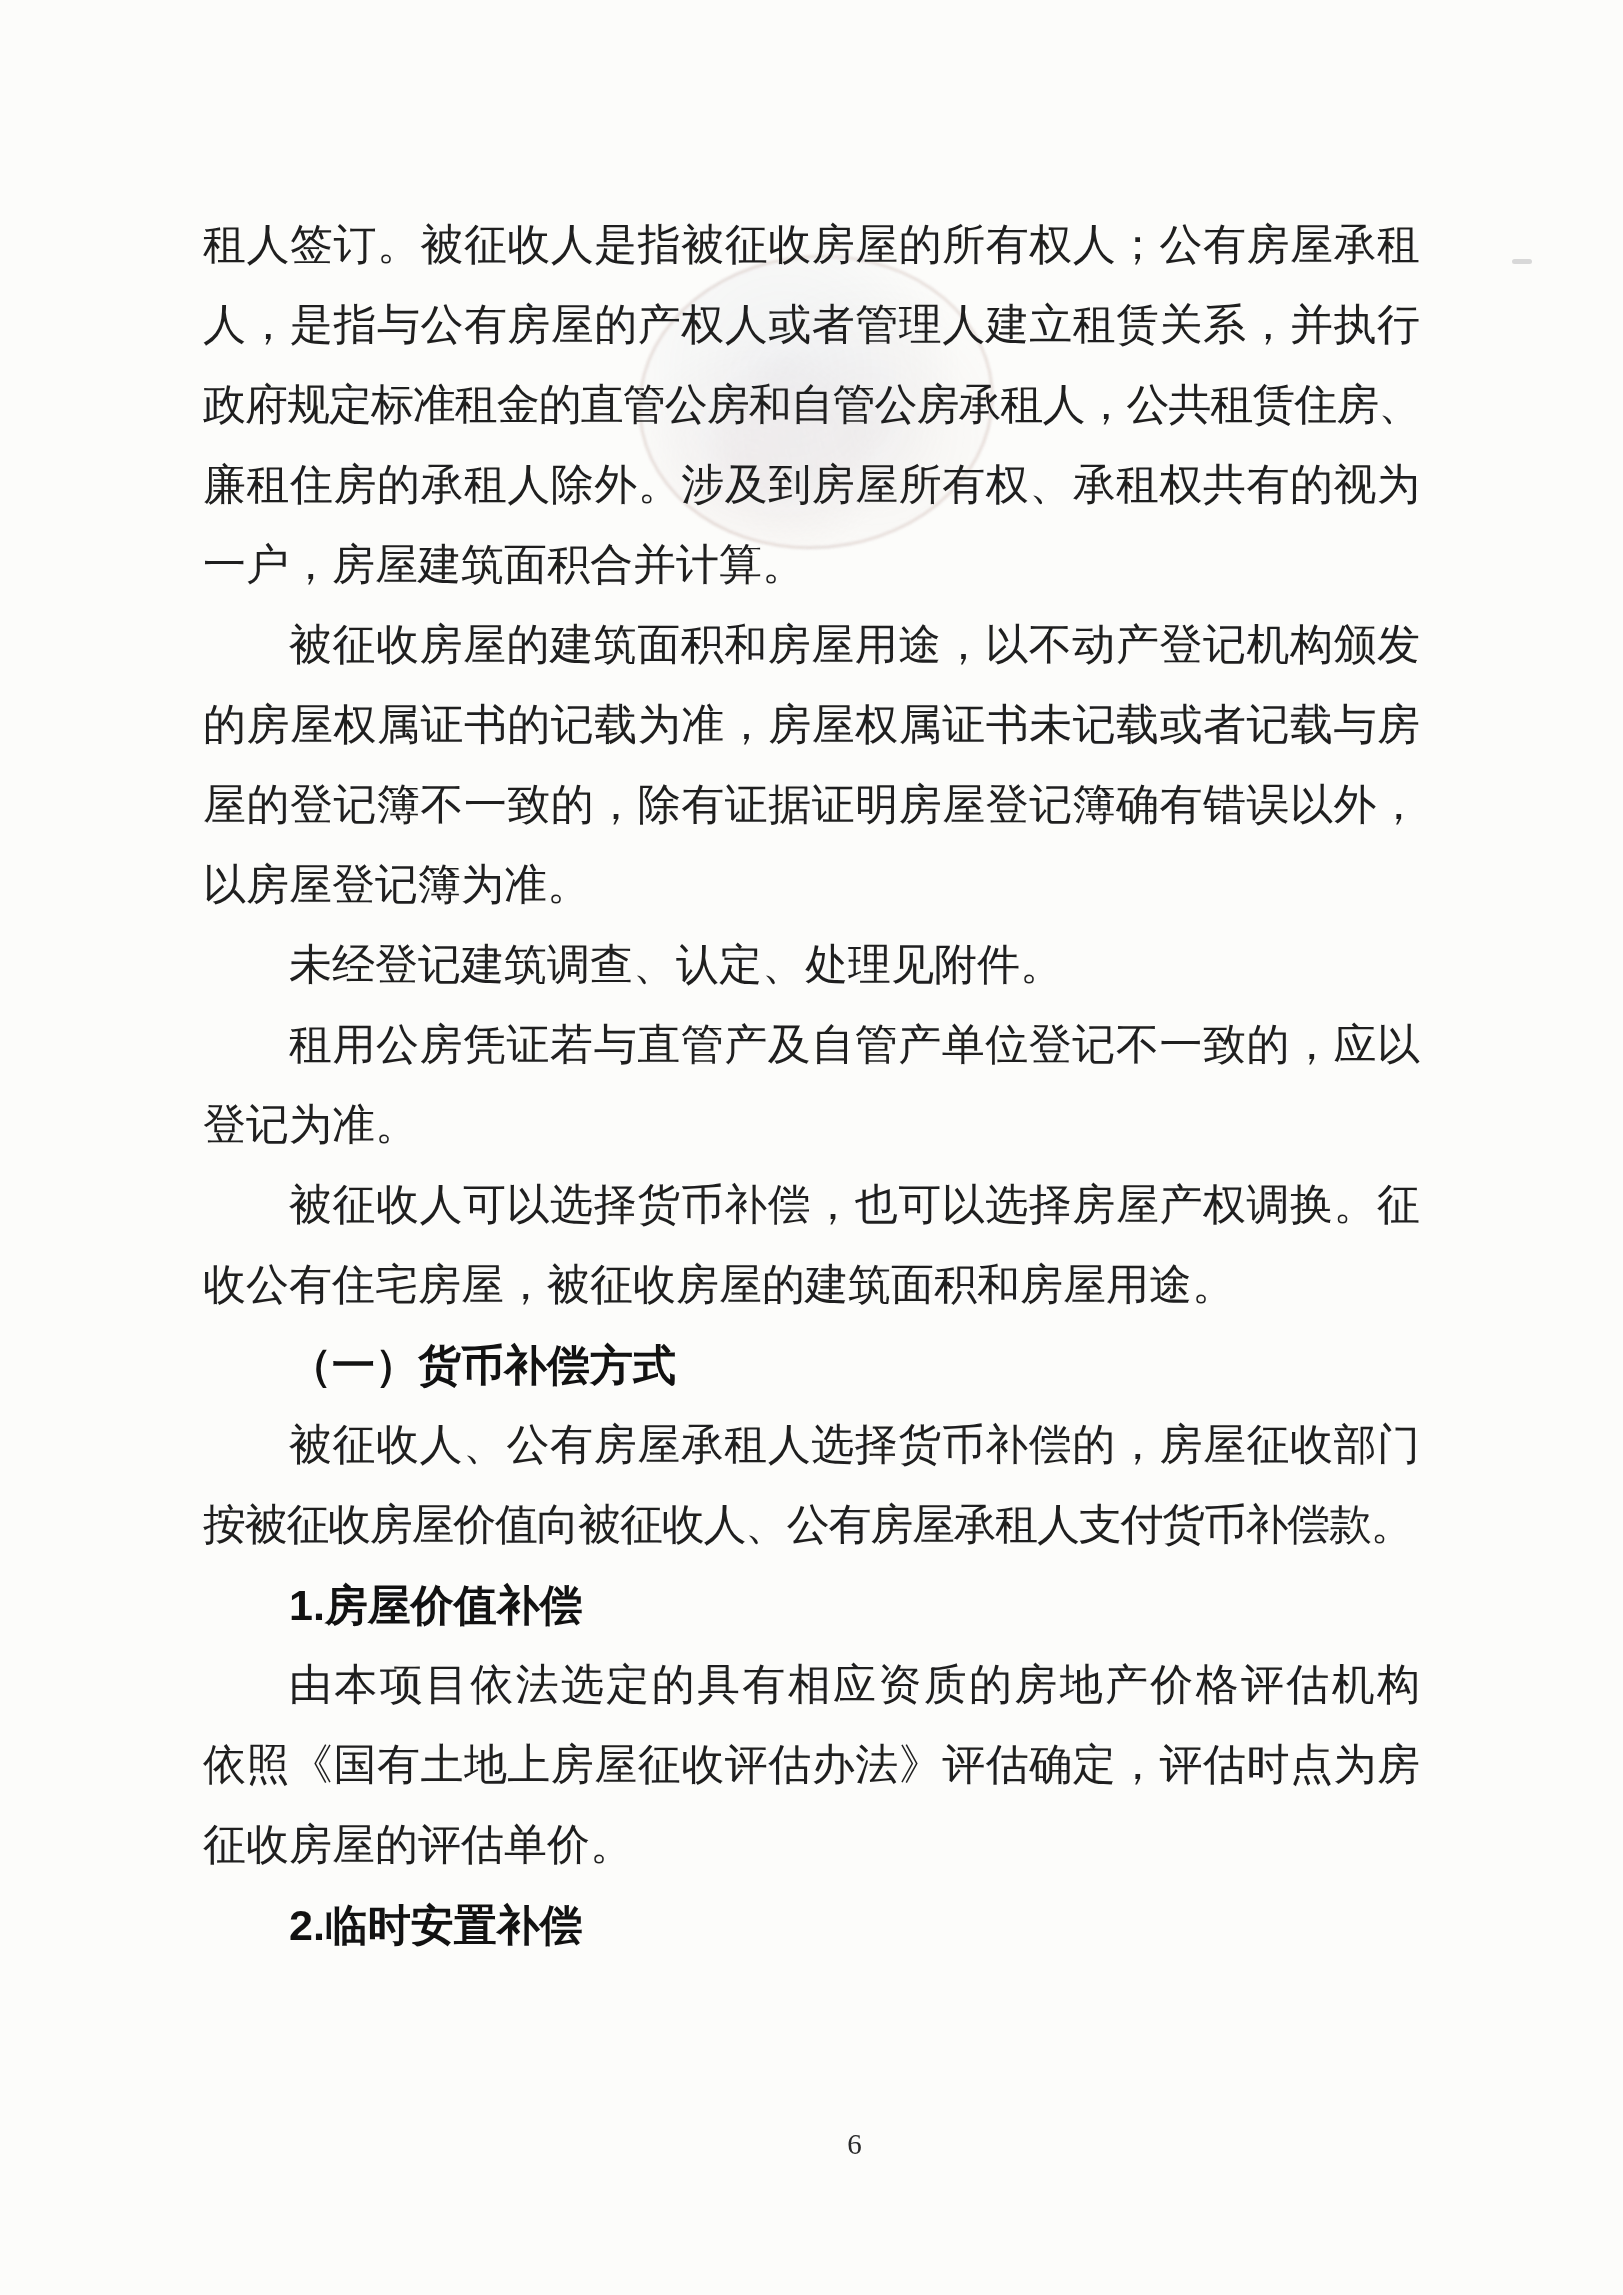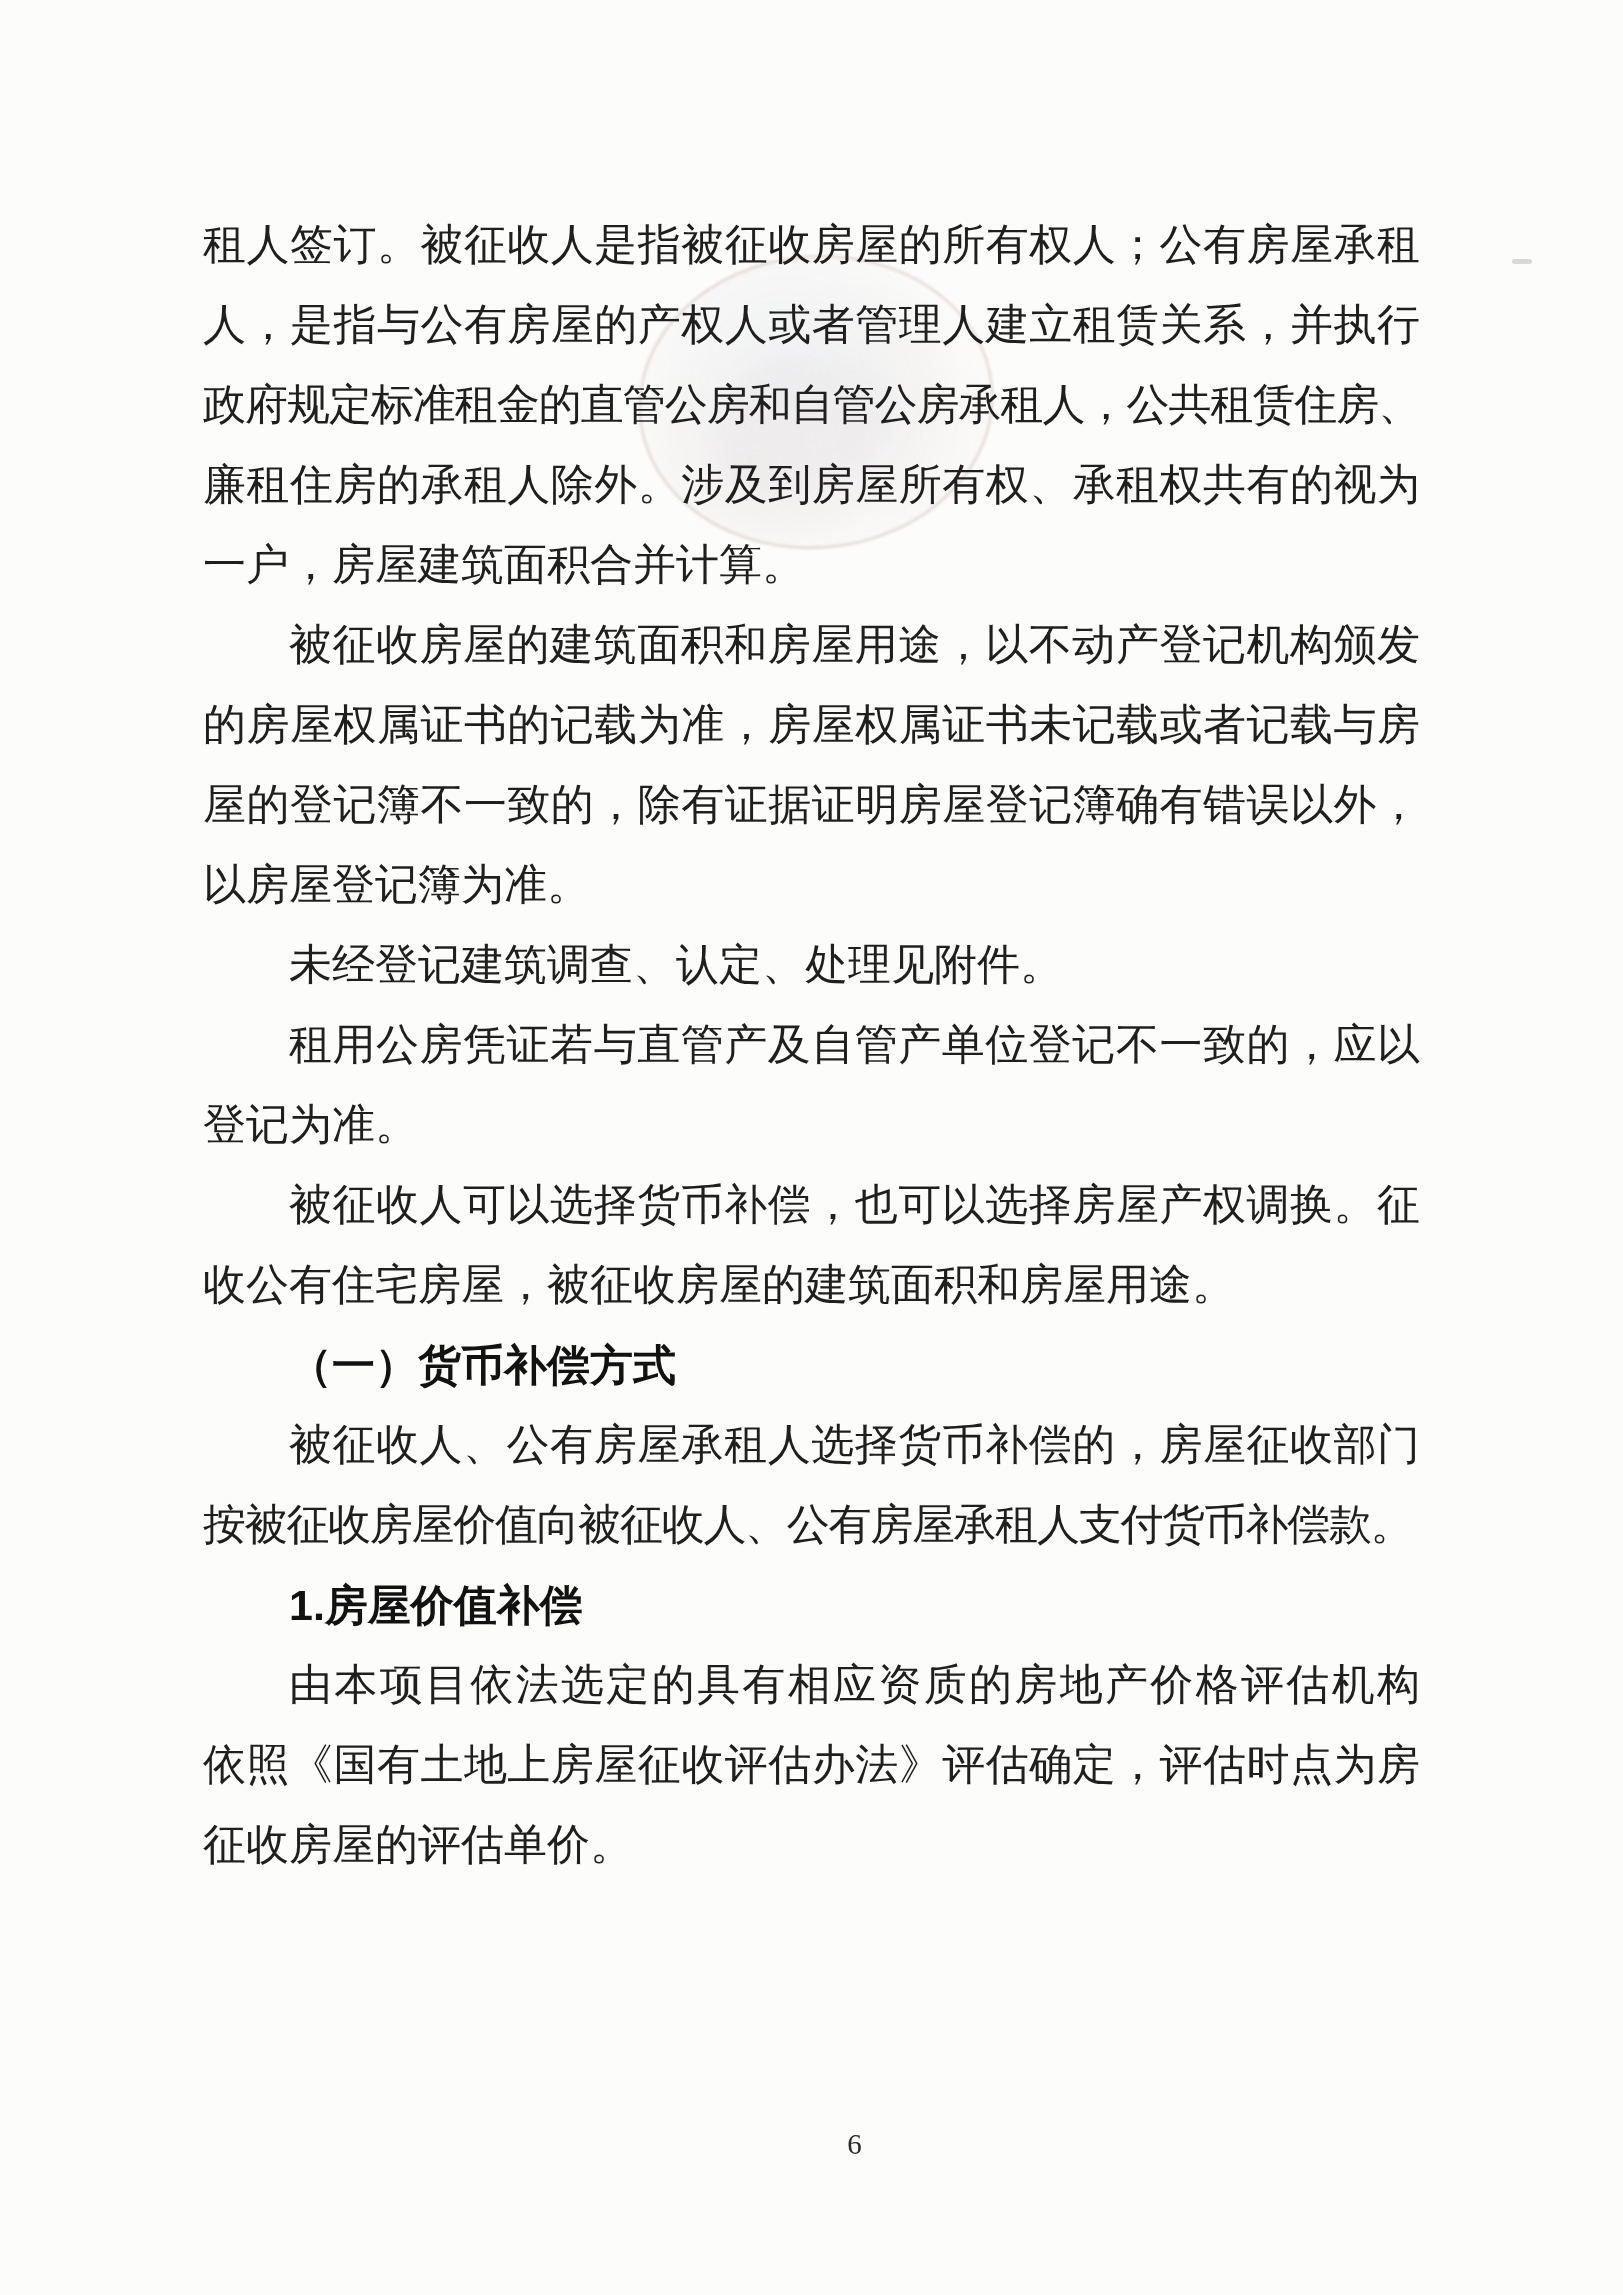--- a/index.html
+++ b/index.html
@@ -128,19 +128,22 @@
     <div>
       <div class="line last indent bold">1.房屋价值补偿</div>
     </div>
 
     <div>
       <div class="line full indent">由本项目依法选定的具有相应资质的房地产价格评估机构</div>
       <div class="line full">依照《国有土地上房屋征收评估办法》评估确定，评估时点为房</div>
       <div class="line last">征收房屋的评估单价。</div>
     </div>
 
+    <div>
+      <div class="line last indent bold">2.临时安置补偿</div>
+    </div>
 
   </div>
 
   <div class="page-number">6</div>
 
 </div>
 
 
 </body></html>

